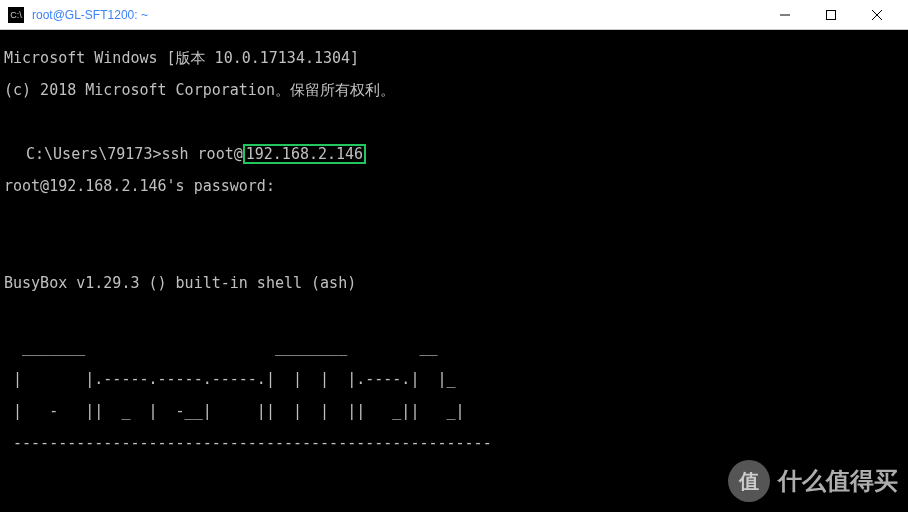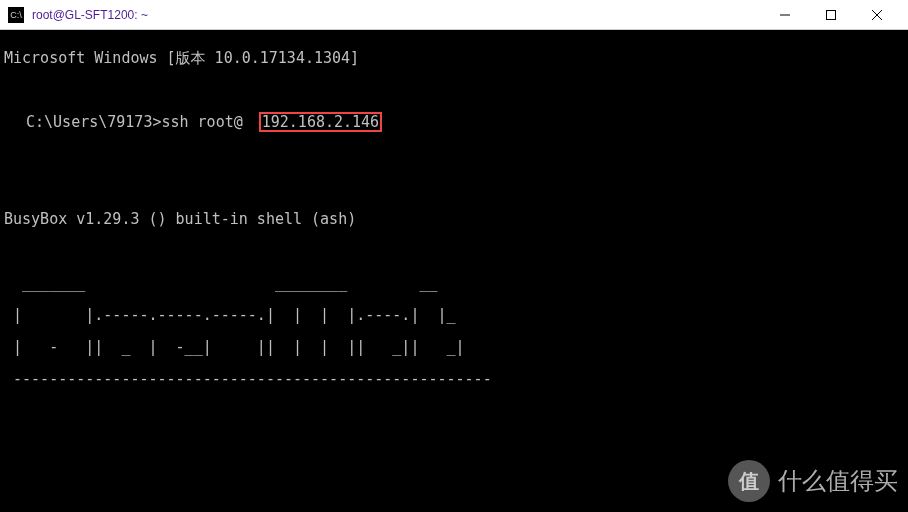--- a/index.html
+++ b/index.html
@@ -32,21 +32,21 @@
       align-items: center;
       justify-content: center;
       font-size: 9px;
       color: #ccc;
       font-family: sans-serif;
     }
     .titlebar-title {
       flex: 1;
       font-size: 12px;
       font-family: "Segoe UI", sans-serif;
-      color: #4c1d95;
+      color: #3b82f6;
     }
     .window-controls {
       display: flex;
       gap: 0;
     }
     .window-btn {
       width: 46px;
       height: 30px;
       display: flex;
       align-items: center;
@@ -71,24 +71,24 @@
       line-height: 1.07;
       white-space: pre;
       font-family: "NSimSun", "SimSun", "Consolas", monospace;
       letter-spacing: 0px;
       height: calc(100% - 30px);
     }
     .terminal-line {
       white-space: pre;
     }
     .highlight-box {
-      border: 2px solid #ef4444;
+      border: 2px solid #22c55e;
       display: inline-block;
       padding: 0 1px;
-      margin: -2px 16px;
+      margin: -2px 0;
     }
     .watermark {
       position: absolute;
       bottom: 10px;
       right: 10px;
       display: flex;
       align-items: center;
       gap: 8px;
     }
     .watermark-circle {
@@ -101,21 +101,21 @@
       justify-content: center;
       color: #ccc;
       font-size: 20px;
       font-family: "Microsoft YaHei", sans-serif;
       font-weight: bold;
     }
     .watermark-text {
       color: #ccc;
       font-size: 24px;
       font-family: "Microsoft YaHei", sans-serif;
-      font-weight: normal;
+      font-weight: bold;
       opacity: 0.85;
     }
     .inline-seg {
       display: inline;
       margin-left: 22px;
     }
   </style>
 </head>
 <body>
 
@@ -139,22 +139,24 @@
       <svg viewBox="0 0 10 10">
           <line x1="0" y1="0" x2="10" y2="10" stroke="#000" stroke-width="1"></line>
           <line x1="10" y1="0" x2="0" y2="10" stroke="#000" stroke-width="1"></line>
         </svg>
     </div>
   </div>
 </div>
 
 <div class="terminal">
 <div class="terminal-line">Microsoft Windows [版本 10.0.17134.1304]</div>
+<div class="terminal-line">(c) 2018 Microsoft Corporation。保留所有权利。</div>
 <div class="terminal-line"> </div>
 <div class="terminal-line"><span class="inline-seg">C:\Users\79173&gt;ssh root@</span><span class="highlight-box">192.168.2.146</span></div>
+<div class="terminal-line">root@192.168.2.146's password:</div>
 <div class="terminal-line"> </div>
 <div class="terminal-line"> </div>
 <div class="terminal-line">BusyBox v1.29.3 () built-in shell (ash)</div>
 <div class="terminal-line"> </div>
 <div class="terminal-line">  _______                     ________        __</div>
 <div class="terminal-line"> |       |.-----.-----.-----.|  |  |  |.----.|  |_</div>
 <div class="terminal-line"> |   -   ||  _  |  -__|     ||  |  |  ||   _||   _|</div>
 <div class="terminal-line"> -----------------------------------------------------</div>
 
 

